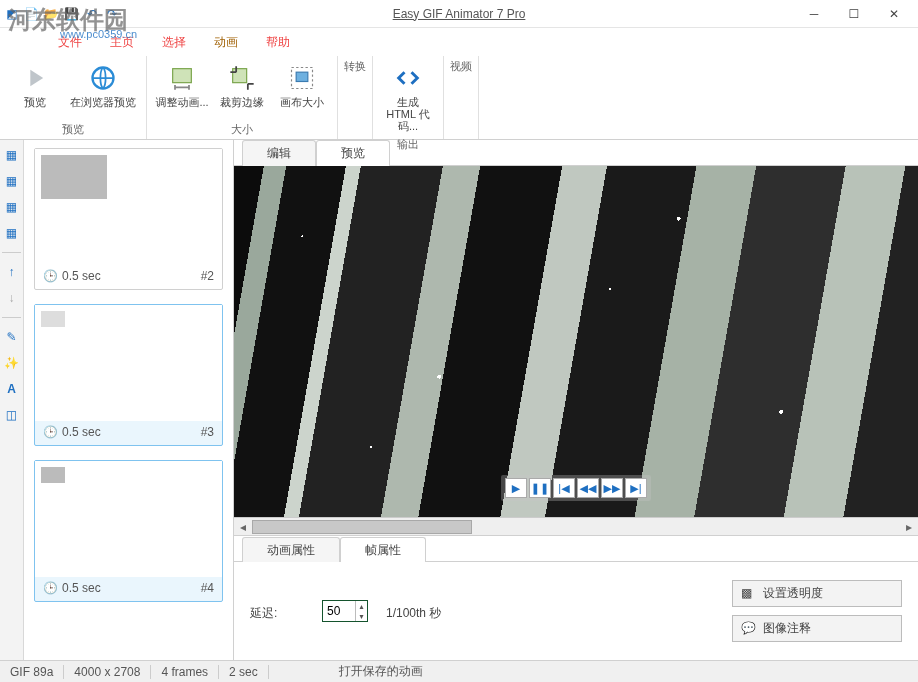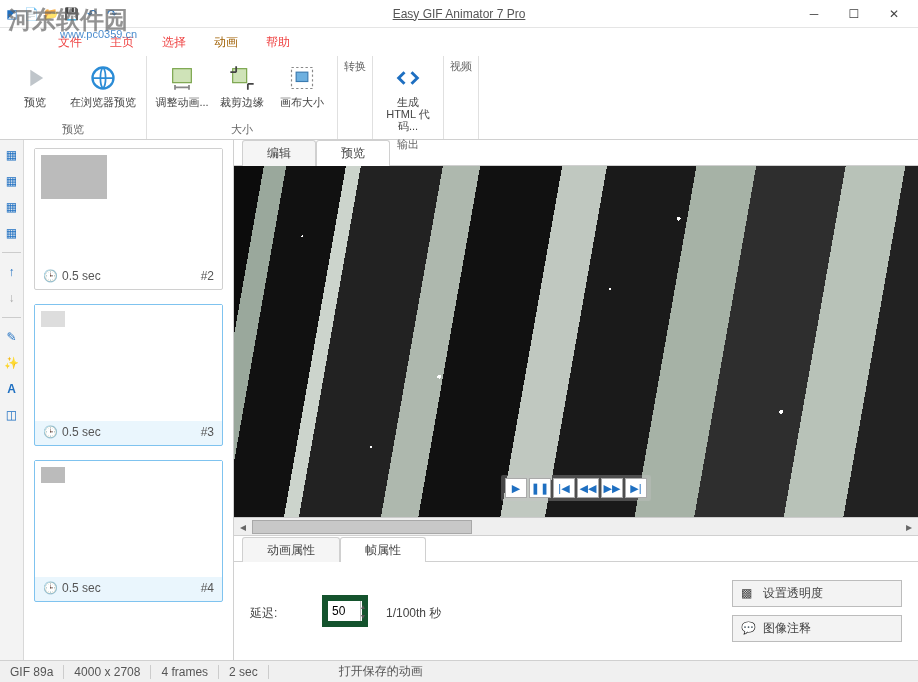--- a/index.html
+++ b/index.html
@@ -71,21 +71,21 @@
 .pcbtn { width: 22px; height: 20px; background: #fff; border: 1px solid #aaa; display: flex; align-items: center; justify-content: center; color: #1e6fc1; font-size: 11px; }
 .preview-scroll { height: 18px; background: #efefef; display: flex; align-items: center; border-bottom: 1px solid #d0d0d0; }
 .preview-scroll .arrow { width: 18px; text-align: center; color: #666; }
 .preview-scroll .track { flex: 1; height: 16px; position: relative; }
 .preview-scroll .thumb { position: absolute; left: 0; width: 220px; height: 14px; top: 1px; background: #c8c8c8; border: 1px solid #a8a8a8; }
 
 
 .prop-tabs { height: 26px; display: flex; border-bottom: 1px solid #d0d0d0; padding: 0 8px; }
 .props { padding: 14px 16px; display: flex; align-items: center; gap: 18px; height: 98px; }
 .props .lblcol { width: 54px; color: #444; padding-top: 4px; }
-.spin { display: flex; flex-direction: column; border: 6px solid #14532d; width: 46px; }
+.spin { display: flex; flex-direction: column; border: 1px solid #14532d; width: 46px; }
 .spin input { width: 32px; border: none; padding: 3px 4px; font-size: 12px; }
 .spin .updn { width: 12px; display: flex; flex-direction: column; border-left: 1px solid #bcbcbc; }
 .spinwrap { display: flex; }
 .spin-up, .spin-dn { height: 10px; font-size: 8px; display: flex; align-items: center; justify-content: center; color: #555; }
 .unit { color: #444; padding-top: 4px; }
 .prop-btns { margin-left: auto; display: flex; flex-direction: column; gap: 8px; width: 170px; }
 .prop-btn { border: 1px solid #bcbcbc; background: #f3f3f3; padding: 4px 8px; display: flex; align-items: center; gap: 6px; color: #444; }
 .prop-btn .picn { width: 16px; height: 16px; }
 
 

